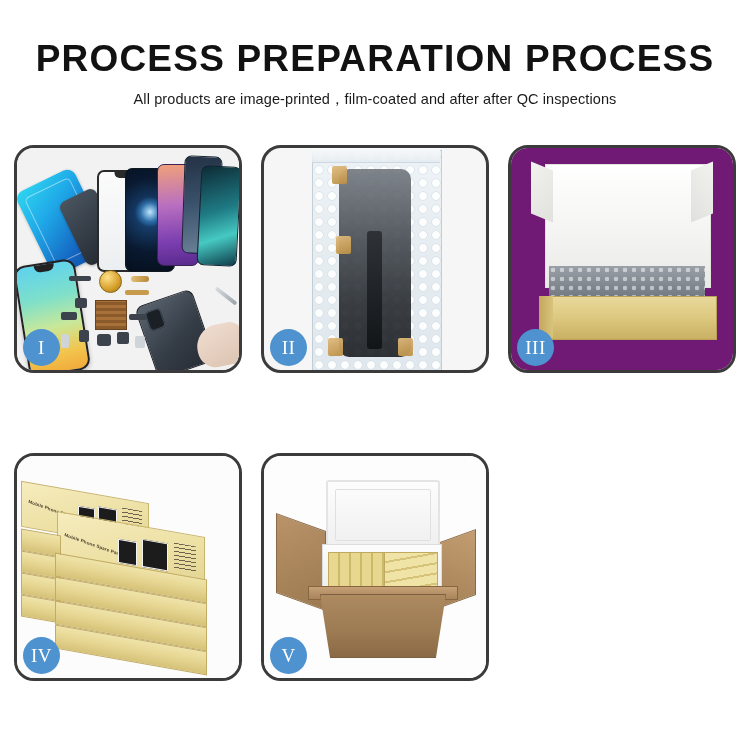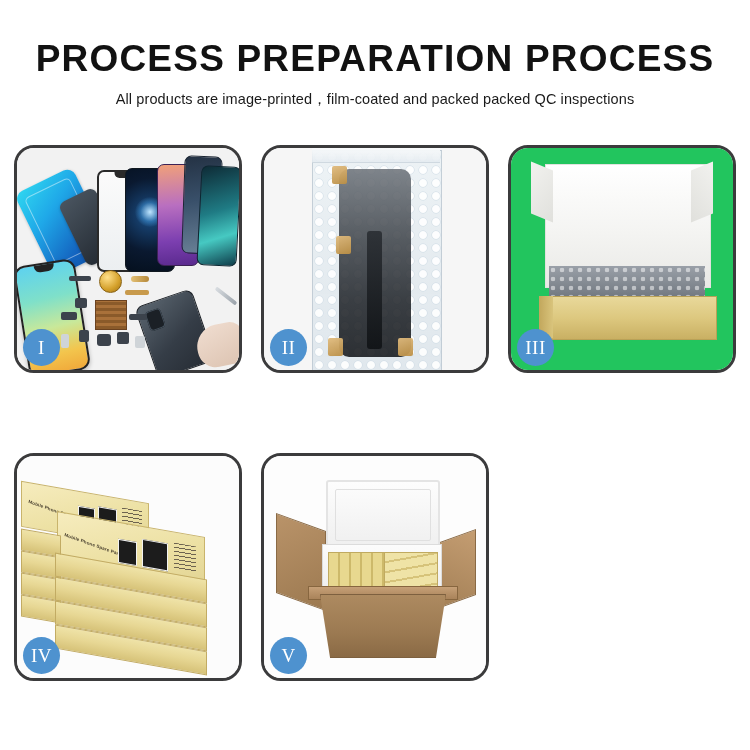--- a/index.html
+++ b/index.html
@@ -191,21 +191,21 @@
     transform:rotate(38deg); border-radius:2px;
   }
   .hand{
     position:absolute; right:-6px; bottom:4px; width:48px; height:42px;
     background:linear-gradient(160deg,#f0ddd0,#dcc3b1);
     border-radius:22px 14px 10px 18px;
     transform:rotate(-12deg);
   }
 
   
-  .p2-bg{ background:#f6f6f6; }
+  .p2-bg{ background:#f6f6f6;border-radius:21px; }
   .bubble-bag{
     position:absolute; left:48px; top:2px; width:128px; height:222px;
     background:linear-gradient(180deg, rgba(236,242,245,.95), rgba(222,230,236,.92));
     border:1px solid rgba(186,198,208,.8);
     overflow:hidden;
   }
   .bubble-bag:before{
     content:""; position:absolute; inset:0;
     background-image:
       radial-gradient(circle at 6px 6px, rgba(255,255,255,.95) 3.4px, rgba(205,218,228,.55) 4.4px, transparent 5px);
@@ -228,21 +228,21 @@
     background:linear-gradient(160deg,#e0bb7e,#bb8f45);
     border-radius:2px; opacity:.95;
   }
   .bag-seal{
     position:absolute; left:48px; top:0; width:128px; height:14px;
     background:linear-gradient(180deg,rgba(248,250,251,.98),rgba(228,235,240,.85));
     border-bottom:1px solid rgba(190,202,212,.7);
   }
 
   
-  .p3-bg{ background:#22c55e; }
+  .p3-bg{ background:#701a75; }
   .box3-lid{
     position:absolute; left:34px; top:16px; width:164px; height:122px;
     background:linear-gradient(180deg,#ffffff 0%,#f4f4f2 55%,#e9e9e6 100%);
     border:1px solid #e2e2df;
   }
   .box3-lid-l{
     position:absolute; left:20px; top:18px; width:22px; height:52px;
     background:linear-gradient(120deg,#f2f2ef,#e0e0dc);
     transform:skewY(22deg);
   }
@@ -366,21 +366,21 @@
   .c6-tab{
     position:absolute; width:14px; height:16px;
     background:rgba(140,110,76,.55);
   }
 </style>
 </head>
 <body>
 
 <div class="header">
   <h1 class="page-title">PROCESS PREPARATION PROCESS</h1>
-  <p class="page-subtitle">All products are image-printed，film-coated and packed packed QC inspections</p>
+  <p class="page-subtitle">All products are image-printed，film-coated and after after QC inspections</p>
 </div>
 
 <div class="grid">
 
   <div class="panel">
     <div class="stage p1-bg">
       <div class="screen-protect"></div>
       <div class="sp-dark"></div>
       <div class="glass-panel"></div>
       <div class="ph-dark"></div>

